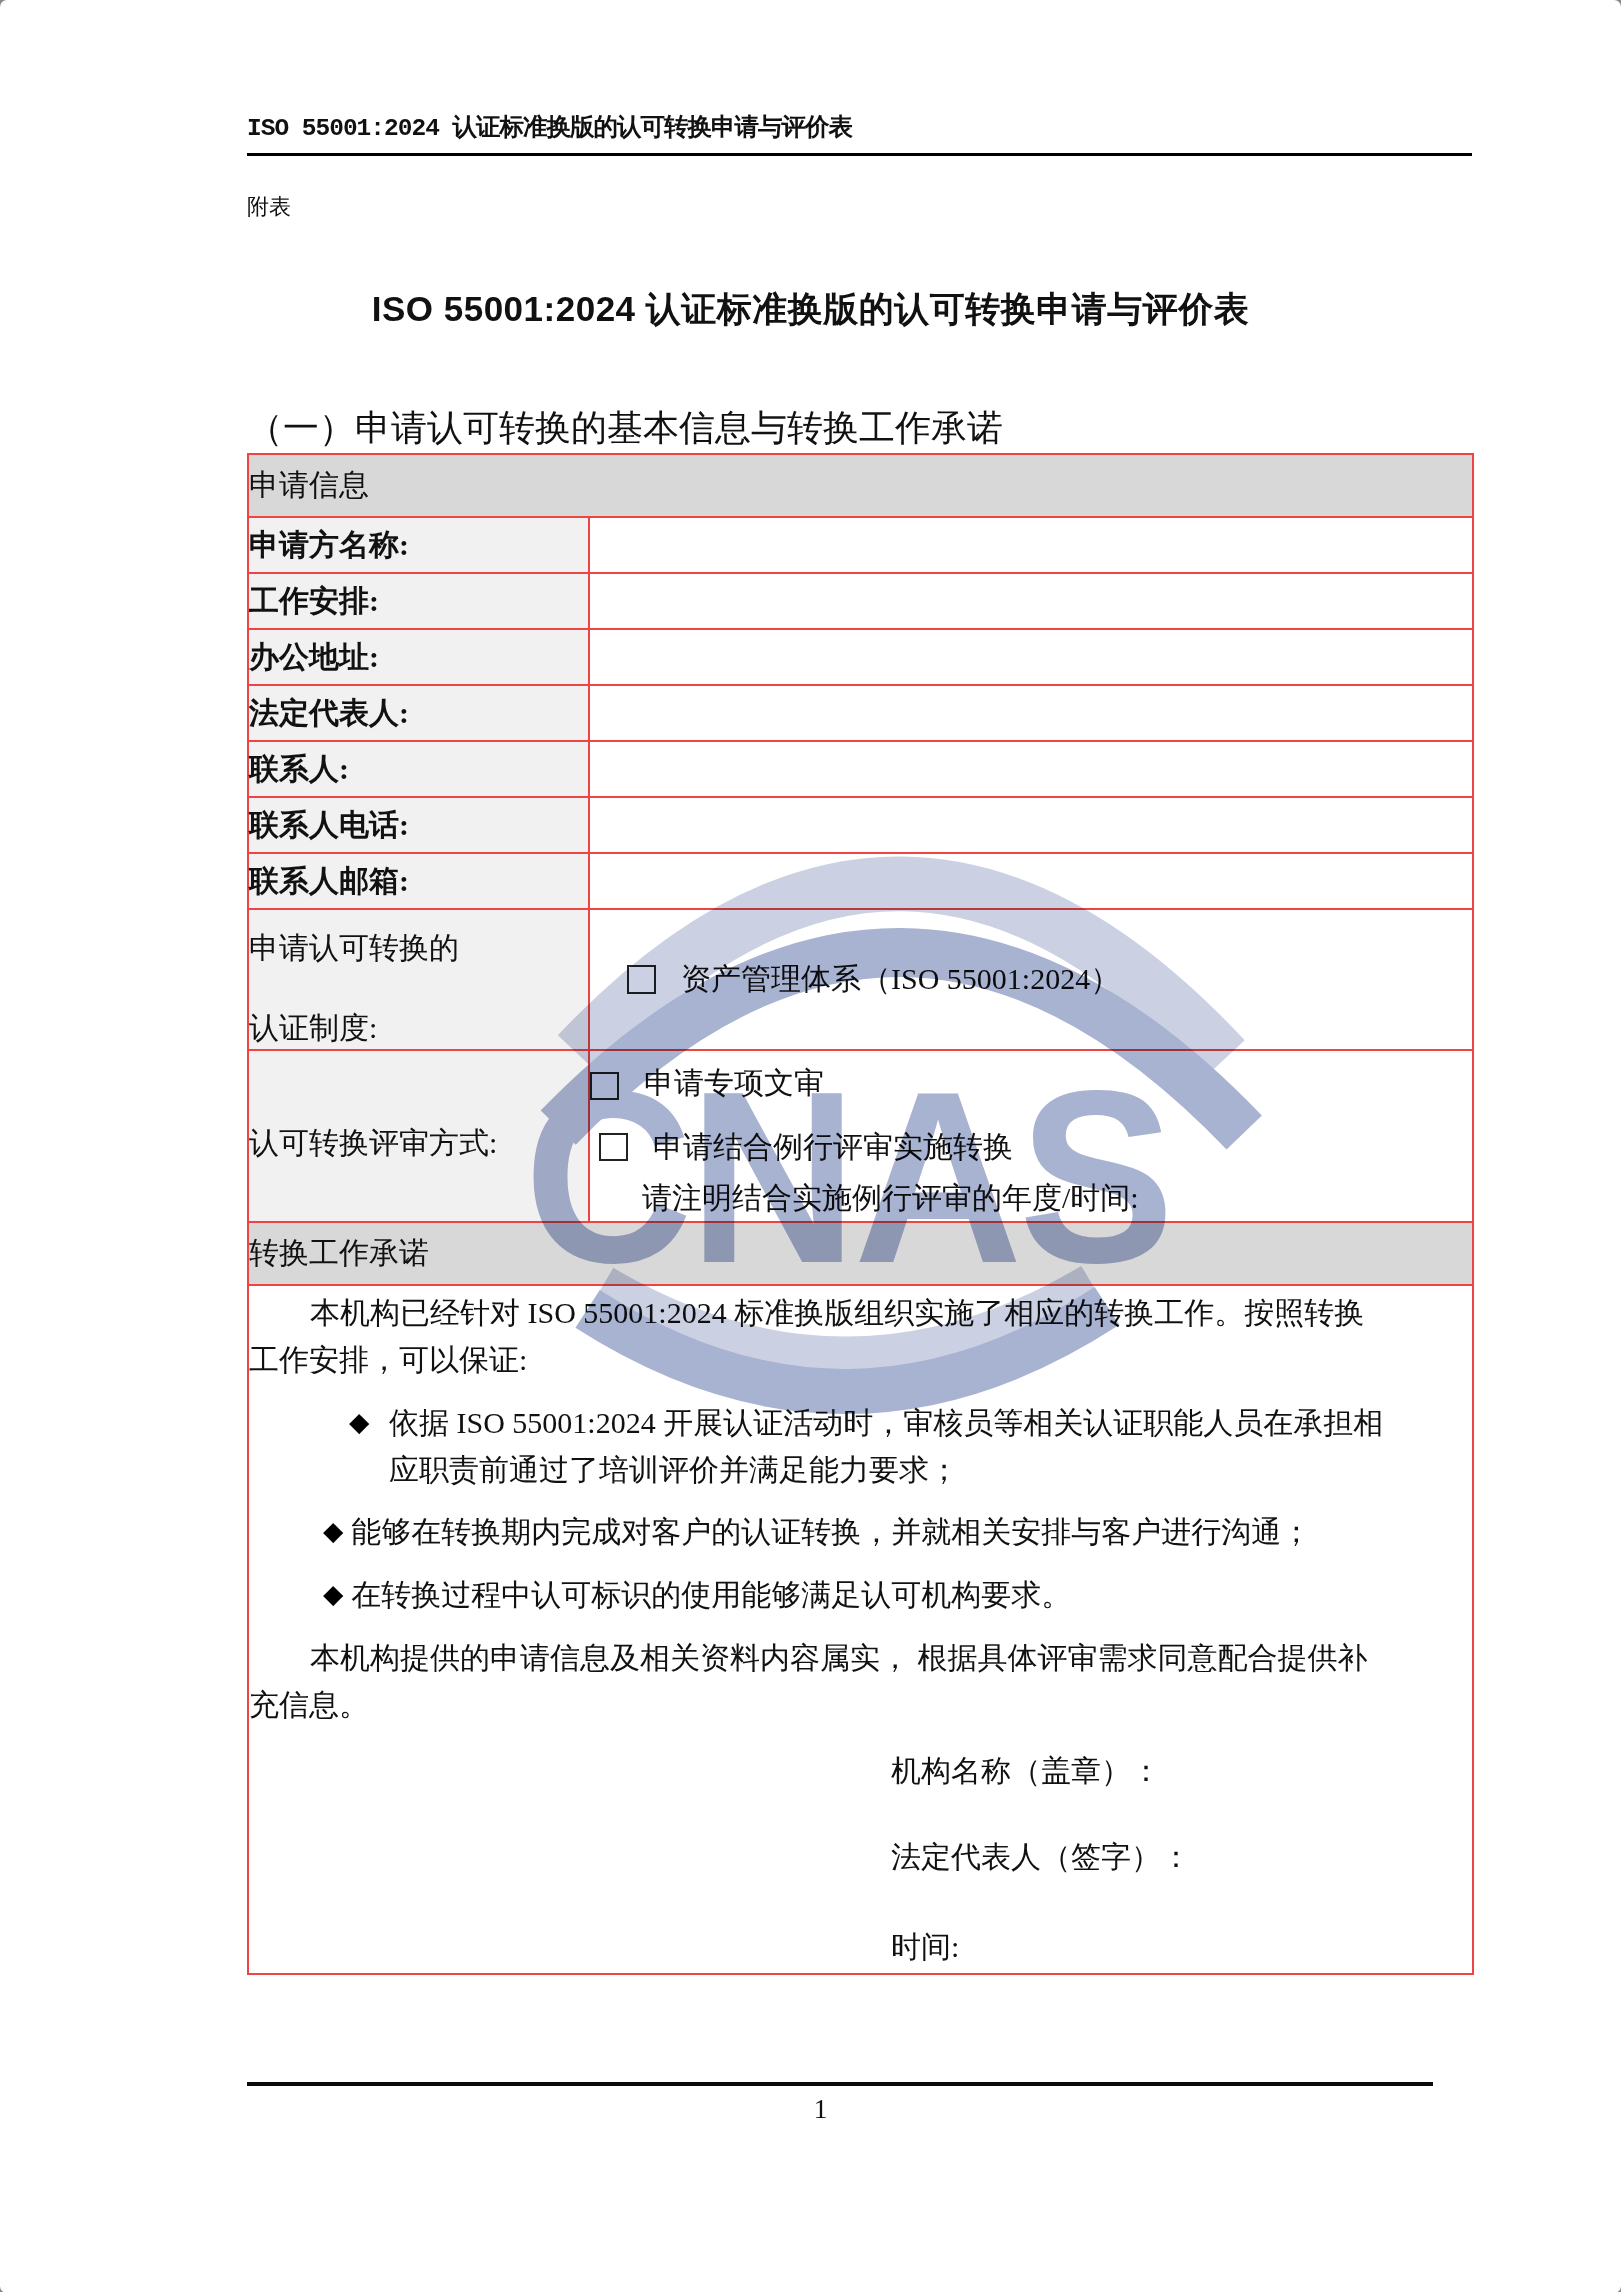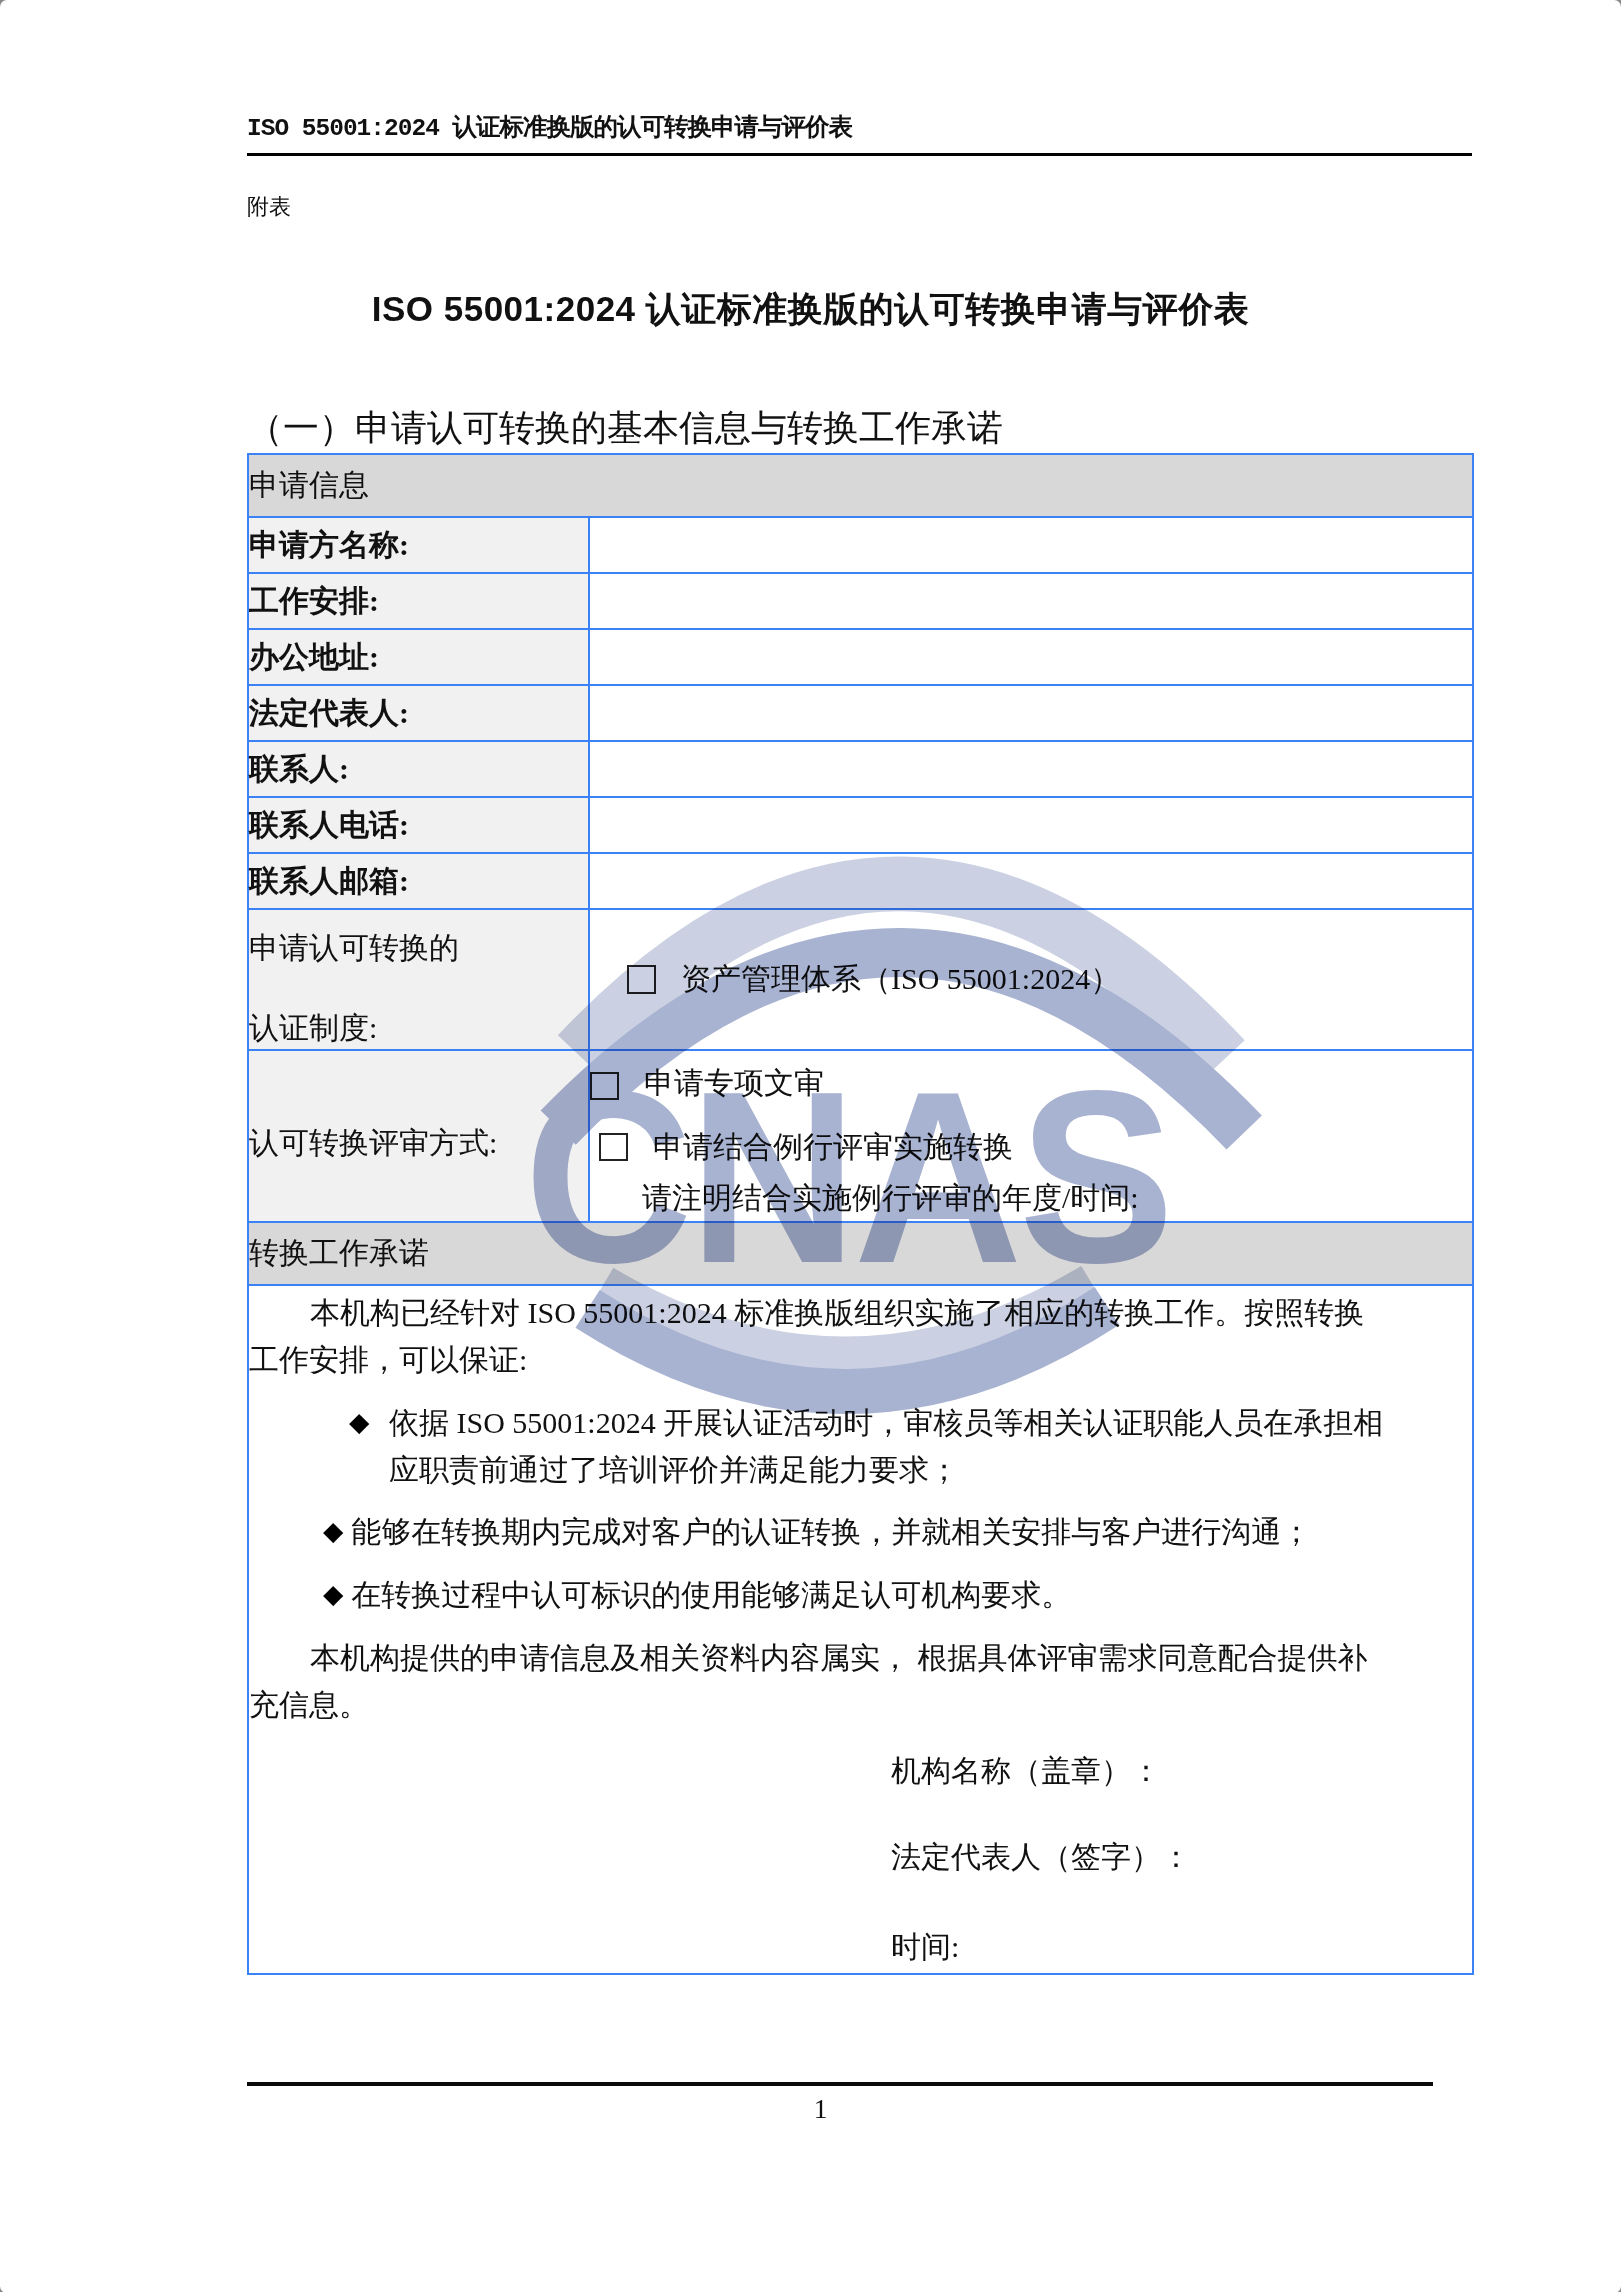--- a/index.html
+++ b/index.html
@@ -33,21 +33,21 @@
   .section-heading{
     position:absolute;left:247px;top:404px;
     font-size:36px;
   }
   
   table.form{
     position:absolute;left:247px;top:453px;
     width:1225px;border-collapse:collapse;table-layout:fixed;
   }
   table.form td{
-    border:2px solid #3b82f6;
+    border:2px solid #ef4444;
     font-size:30px;
     vertical-align:middle;
     padding:0;
   }
   td.band{background:#d8d8d8;padding-left:27.4px;}
   tr.r-band{height:63px;}
   tr.r-info{height:56px;font-weight:bold;}
   tr.r-scheme{height:127px;}
   tr.r-method{height:165px;}
   tr.r-body{height:689px;}

